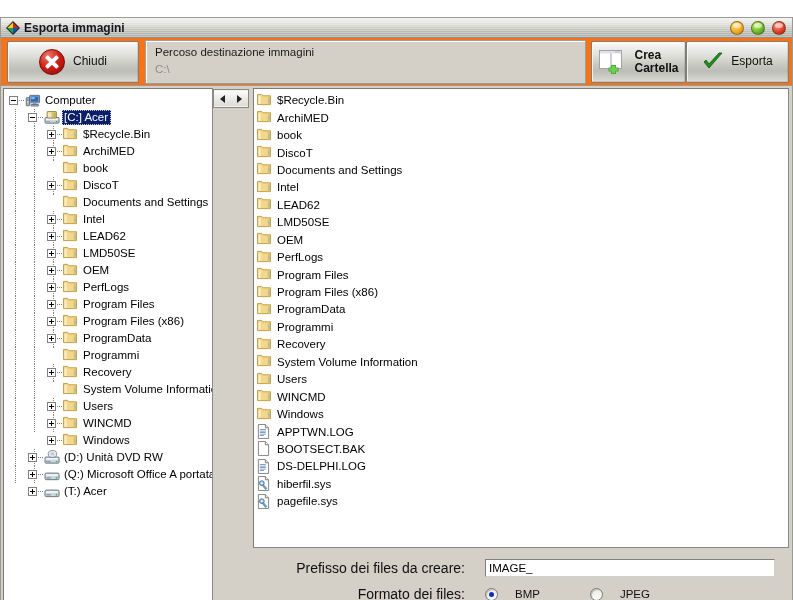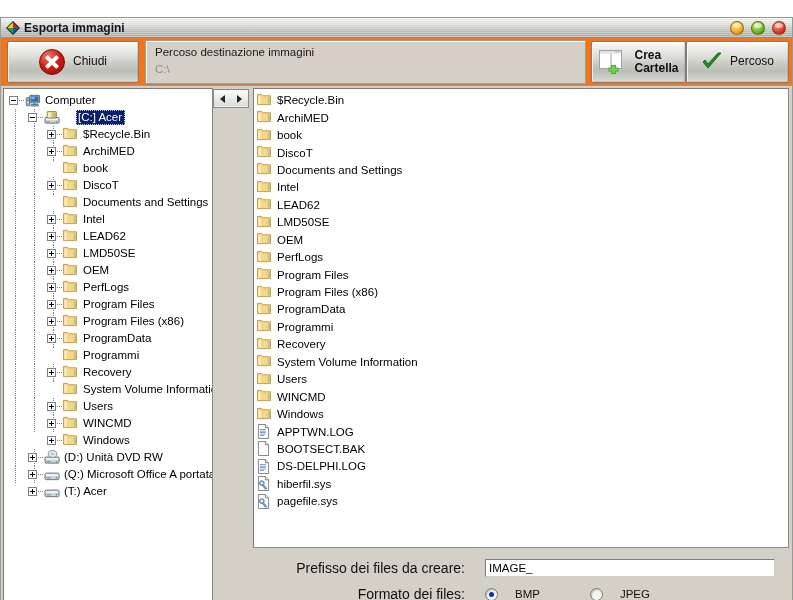--- a/index.html
+++ b/index.html
@@ -390,21 +390,20 @@
     font-size: 11.5px;
     color: #000;
     padding: 0 3px 0 2px;
     line-height: 15px;
   }
   .tree-row.selected .tree-label {
     background: #0b1f6b;
     color: #ffffff;
     outline: 1px dotted #c8c8c8;
     outline-offset: -1px;
-    margin-left: 14px;
   }
 
   
   .file-row {
     display: flex;
     align-items: center;
     height: 17.45px;
     white-space: nowrap;
   }
   .file-icon { width: 19px; height: 16px; flex: 0 0 19px; position: relative; }
@@ -518,21 +517,21 @@
 Cartella</span>
     </div>
 
     <div class="tbtn" id="btn-esporta">
       <span class="icon-check">
         <svg width="22" height="20" viewBox="0 0 22 20">
           <path d="M2,10 L7,16 L20,1 L17,1 L7,12 L4,8 Z" fill="#1d8f1d"></path>
           <path d="M2,10 L7,16 L20,1 L17,1 L7,12 L4,8 Z" fill="none" stroke="#0d5c0d" stroke-width="0.8"></path>
         </svg>
       </span>
-      <span class="tbtn-label">Percoso</span>
+      <span class="tbtn-label">Esporta</span>
     </div>
   </div>
 
   <div id="body-area">
 
     <div id="left-col">
       <div id="tree-panel">
           <div class="tree-row">
             <span class="expander has-stub">
               <span class="plusbox"></span>

